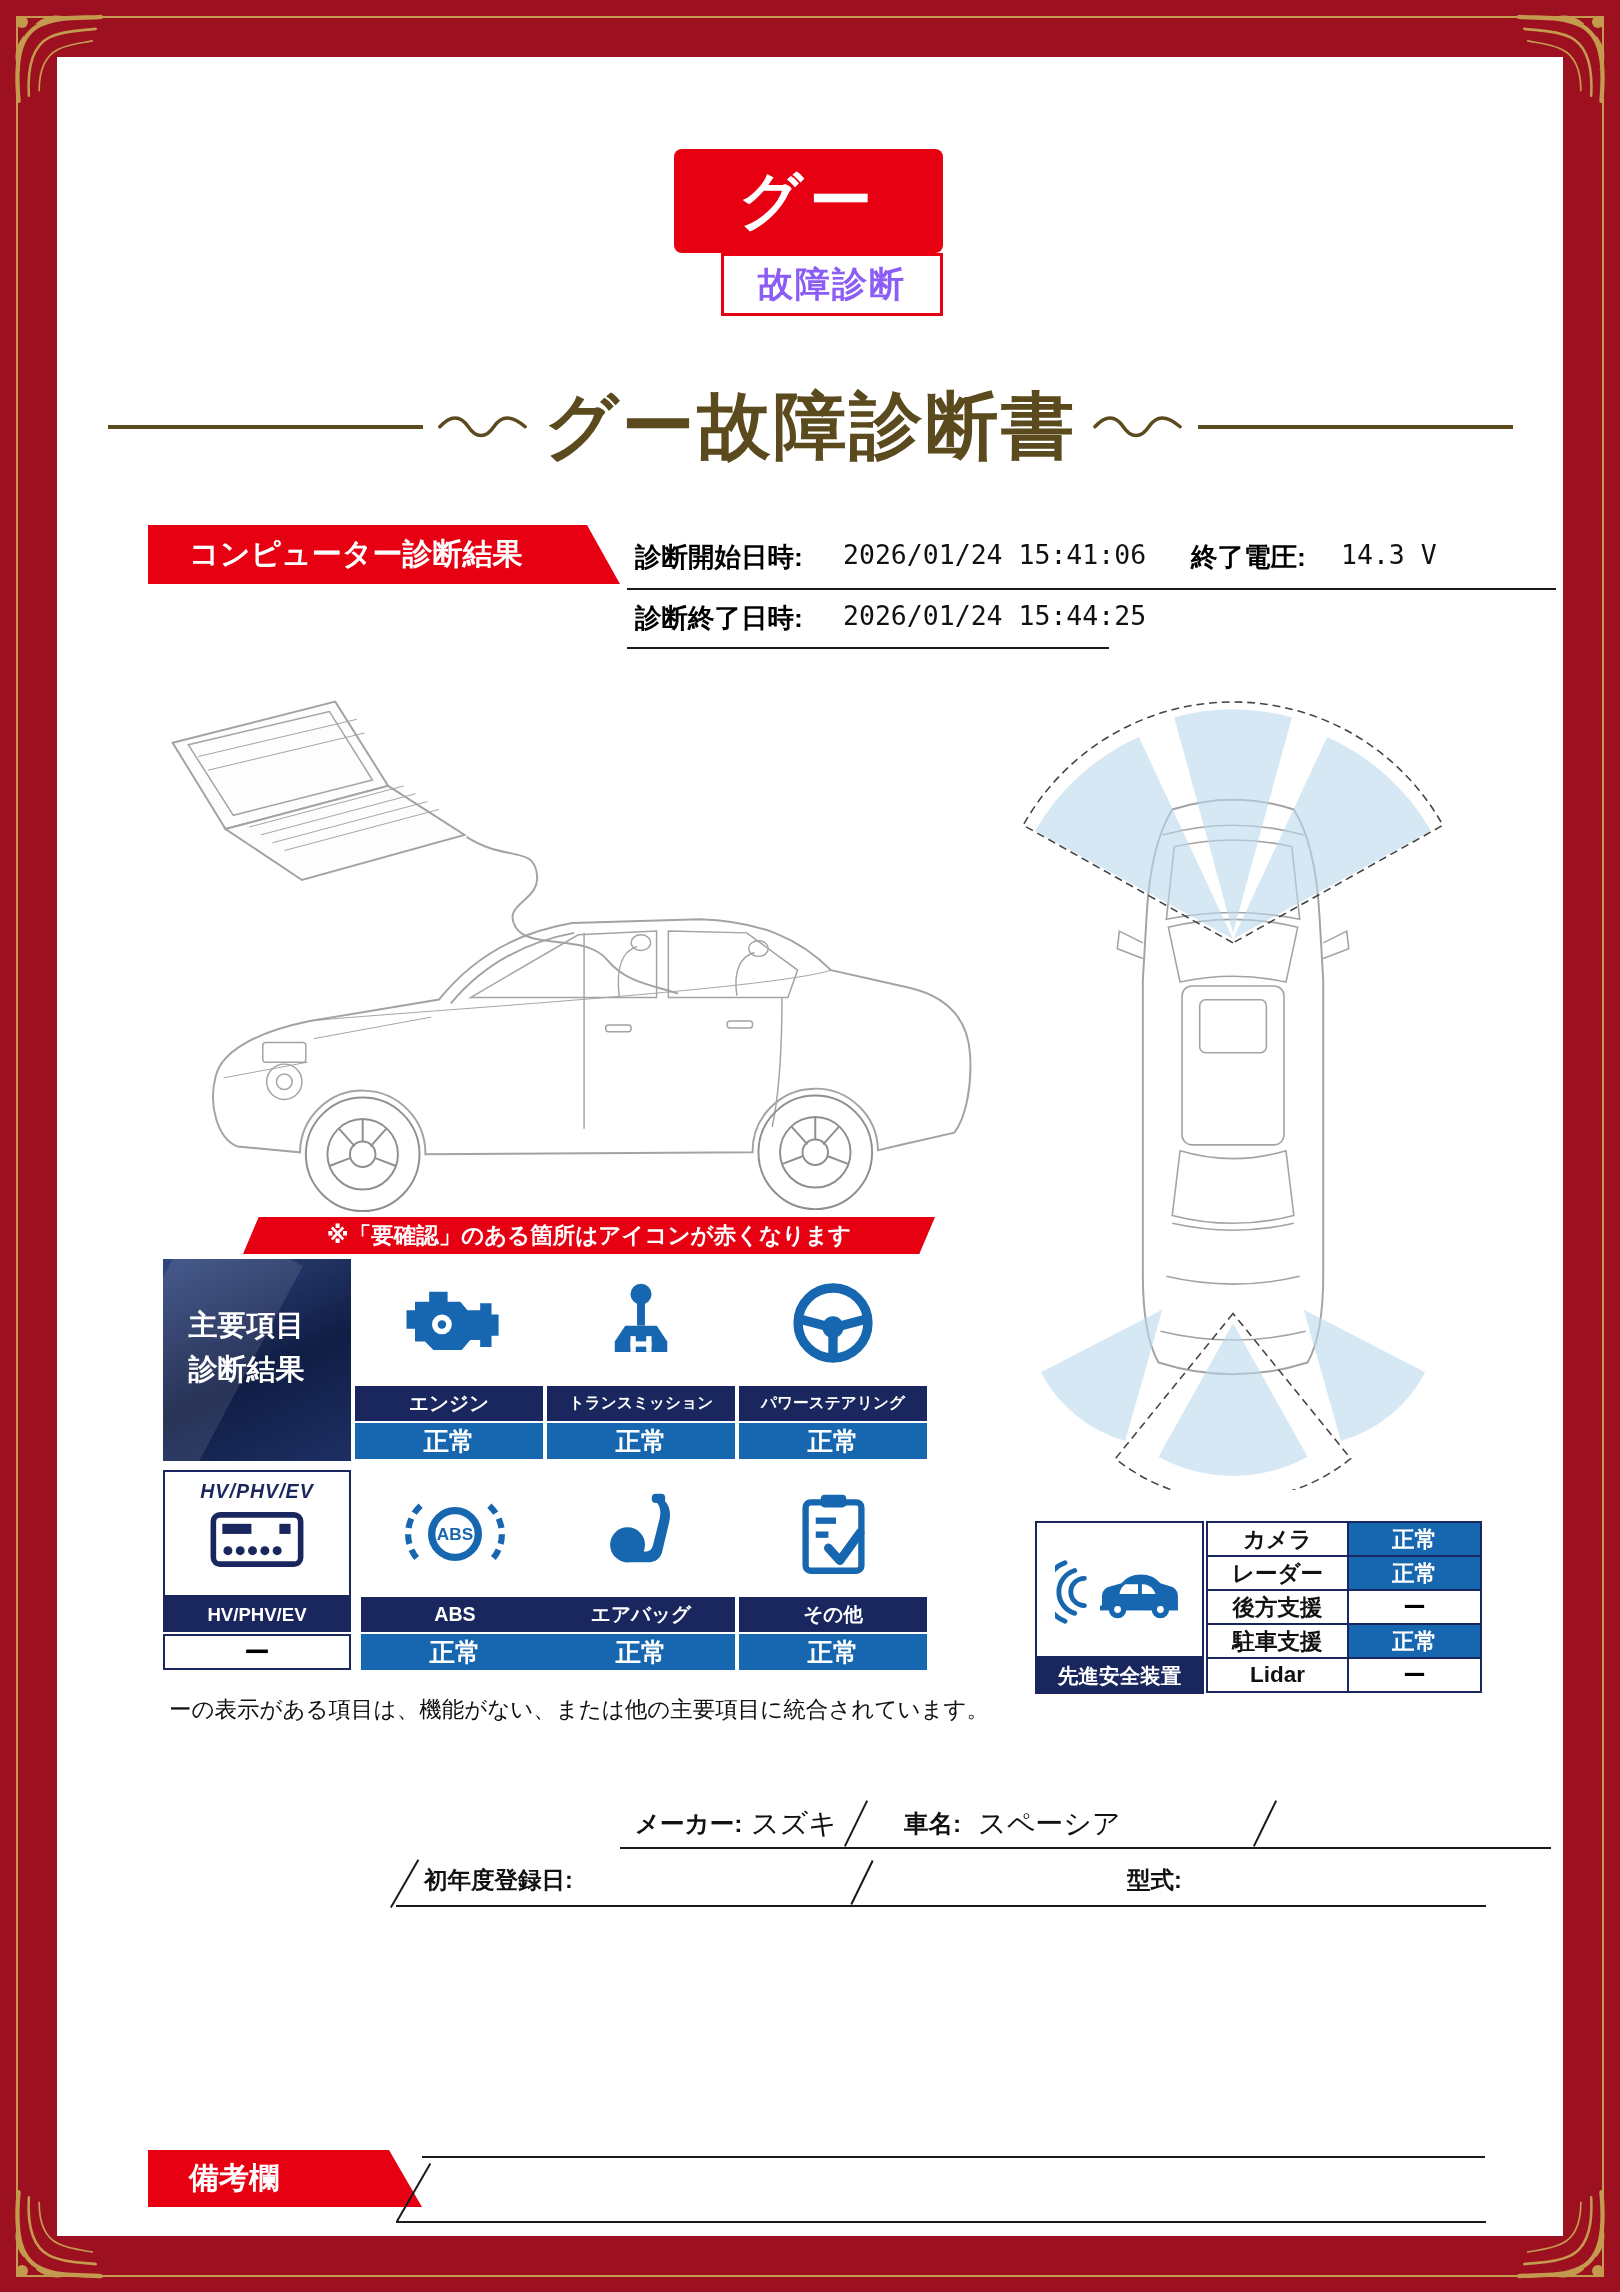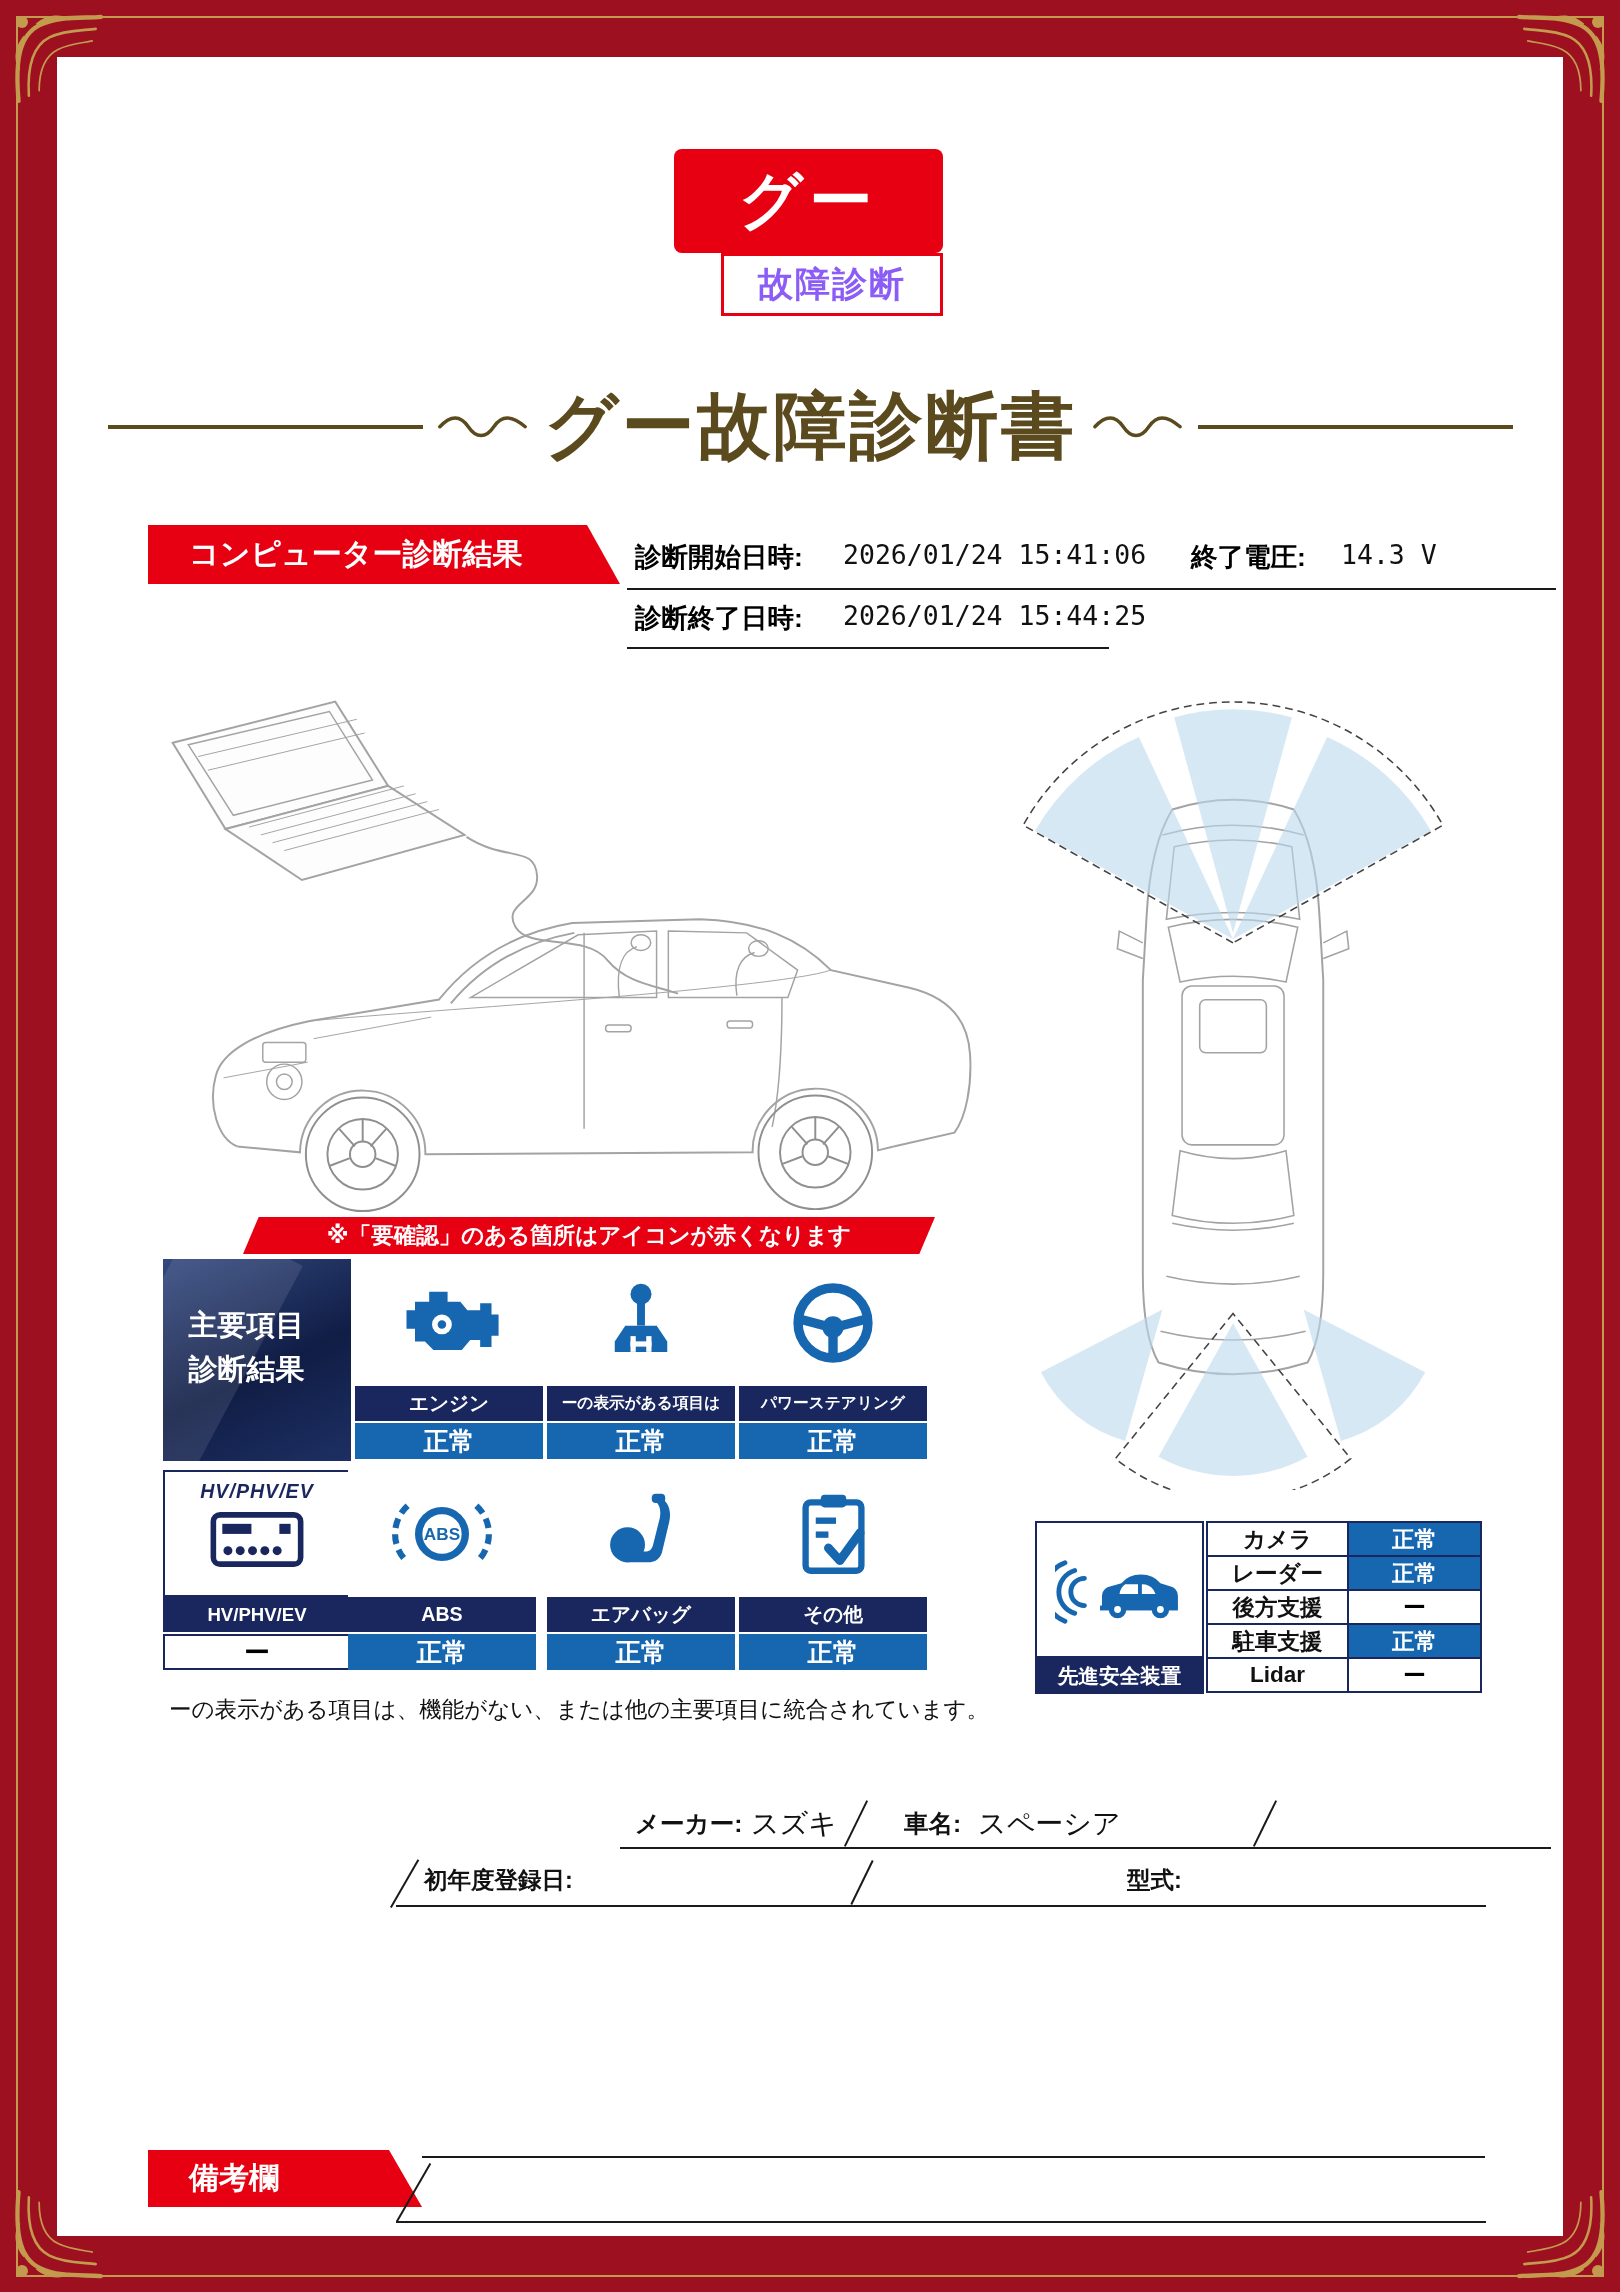--- a/index.html
+++ b/index.html
@@ -282,21 +282,21 @@
         <circle cx="32" cy="10" r="8" fill="#1767b0"></circle>
         <rect x="29" y="16" width="6" height="18" fill="#1767b0"></rect>
         <path fill="#1767b0" d="M20 34 h24 l8 12 v8 h-40 v-8 z"></path>
         <g fill="#fff">
             <rect x="24" y="42" width="4" height="12"></rect>
             <rect x="36" y="42" width="4" height="12"></rect>
             <rect x="24" y="46" width="16" height="4"></rect>
           </g>
       </svg>
     </div>
-    <div class="cell-label small">ーの表示がある項目は</div>
+    <div class="cell-label small">トランスミッション</div>
     <div class="cell-status st">正常</div>
   </div>
 
   <div class="cell" style="left:739px;top:1259px">
     <div class="cell-icon">
       <svg width="86" height="86" viewBox="0 0 64 64">
         <circle cx="32" cy="32" r="26" fill="none" stroke="#1767b0" stroke-width="7"></circle>
         <circle cx="32" cy="35" r="8" fill="#1767b0"></circle>
         <g stroke="#1767b0" stroke-width="7">
           <line x1="7" y1="29" x2="26" y2="34"></line>
@@ -322,21 +322,21 @@
             <circle cx="38" cy="36" r="4"></circle>
             <circle cx="49" cy="36" r="4"></circle>
             <circle cx="60" cy="36" r="4"></circle>
         </g>
       </svg>
     </div>
     <div class="cell-label" style="font-size:18.6px">HV/PHV/EV</div>
     <div class="cell-status st none">ー</div>
   </div>
 
-  <div class="cell" style="left:348px;top:1470px">
+  <div class="cell" style="left:361px;top:1470px">
     <div class="cell-icon">
       <svg width="108" height="74" viewBox="0 0 88 60">
         <circle cx="44" cy="30" r="19" fill="none" stroke="#1767b0" stroke-width="6"></circle>
         <text x="44" y="35" text-anchor="middle" font-size="14" font-weight="bold" fill="#1767b0" font-family="Liberation Sans, sans-serif">ABS</text>
         <path d="M16 7 A31 31 0 0 0 16 53" fill="none" stroke="#1767b0" stroke-width="5" stroke-dasharray="8 5"></path>
         <path d="M72 7 A31 31 0 0 1 72 53" fill="none" stroke="#1767b0" stroke-width="5" stroke-dasharray="8 5"></path>
       </svg>
     </div>
     <div class="cell-label">ABS</div>
     <div class="cell-status st">正常</div>

